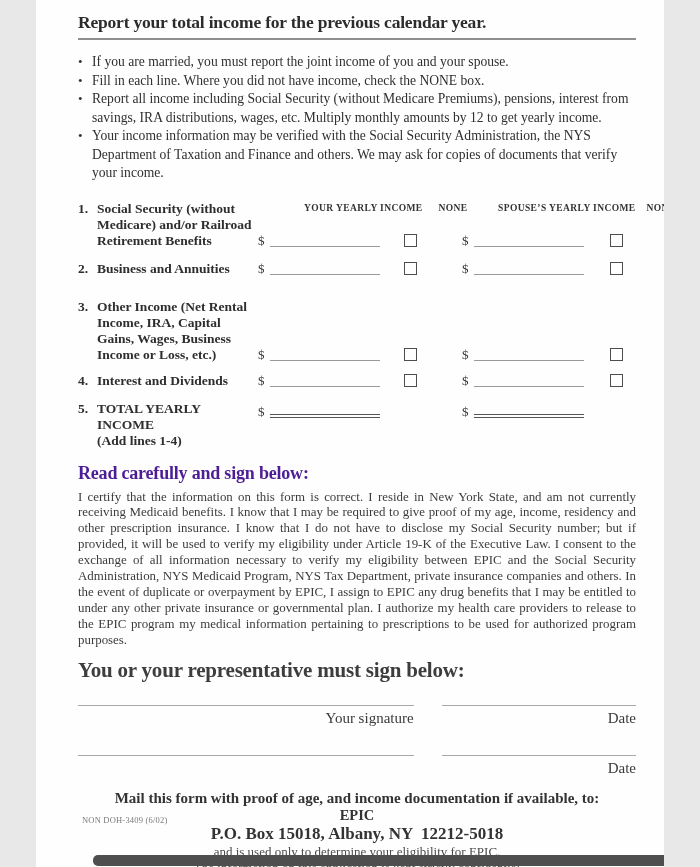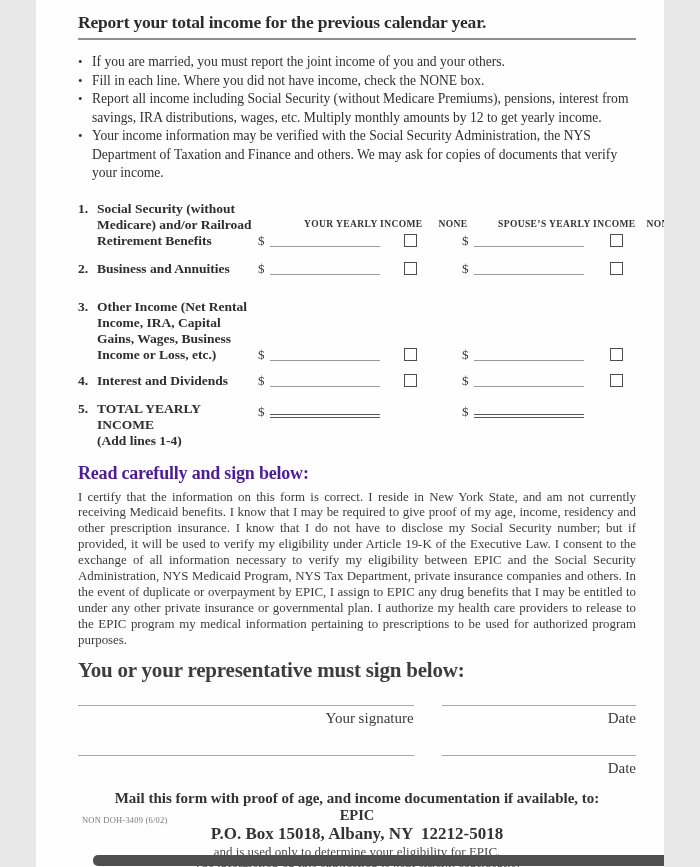--- a/index.html
+++ b/index.html
@@ -13,21 +13,21 @@
   
   .title { font-size:17.5px; font-weight:bold; color:#2c2c2c; letter-spacing:-0.2px; }
   .title-rule { border-top:2px solid #8f8f8f; margin-top:5px; }
   
   .instructions { list-style:none; margin-top:13px; }
   .instructions li { display:flex; font-size:13.6px; line-height:18.5px; color:#2f2f2f; font-weight:500; }
   .bullet { width:14px; flex:none; font-size:13px; }
   .instructions .txt { flex:1; }
   
   .income-table { position:relative; margin-top:18px; }
-  .tbl-header { position:absolute; top:18px; left:0; right:0; height:14px; }
+  .tbl-header { position:absolute; top:2px; left:0; right:0; height:14px; }
   .hdr { position:absolute; font-size:9.5px; font-weight:bold; color:#333; letter-spacing:0.4px; white-space:nowrap; }
   .hdr-your  { left:226px; }
   .hdr-none1 { left:352px; width:46px; text-align:center; }
   .hdr-spouse{ left:420px; }
   .hdr-none2 { left:560px; width:46px; text-align:center; }
   .row { display:flex; align-items:flex-end; }
   .row-label { width:226px; display:flex; font-size:13.5px; font-weight:bold; color:#2e2e2e; line-height:16px; }
   .row-num { width:19px; flex:none; }
   .lbl { white-space:pre-line; max-width:185px; }
   .fields { display:flex; align-items:center; padding-bottom:2px; }
@@ -66,21 +66,21 @@
 <body>
 
 <div class="page">
 
   <h1 class="title">Report your total income for the previous calendar year.</h1>
   <div class="title-rule"></div>
 
   <ul class="instructions">
     <li>
         <span class="bullet">•</span>
-        <span class="txt">If you are married, you must report the joint income of you and your others.</span>
+        <span class="txt">If you are married, you must report the joint income of you and your spouse.</span>
       </li>
     <li>
         <span class="bullet">•</span>
         <span class="txt">Fill in each line. Where you did not have income, check the NONE box.</span>
       </li>
     <li>
         <span class="bullet">•</span>
         <span class="txt">Report all income including Social Security (without Medicare Premiums), pensions, interest from savings, IRA distributions, wages, etc. Multiply monthly amounts by 12 to get yearly income.</span>
       </li>
     <li>

